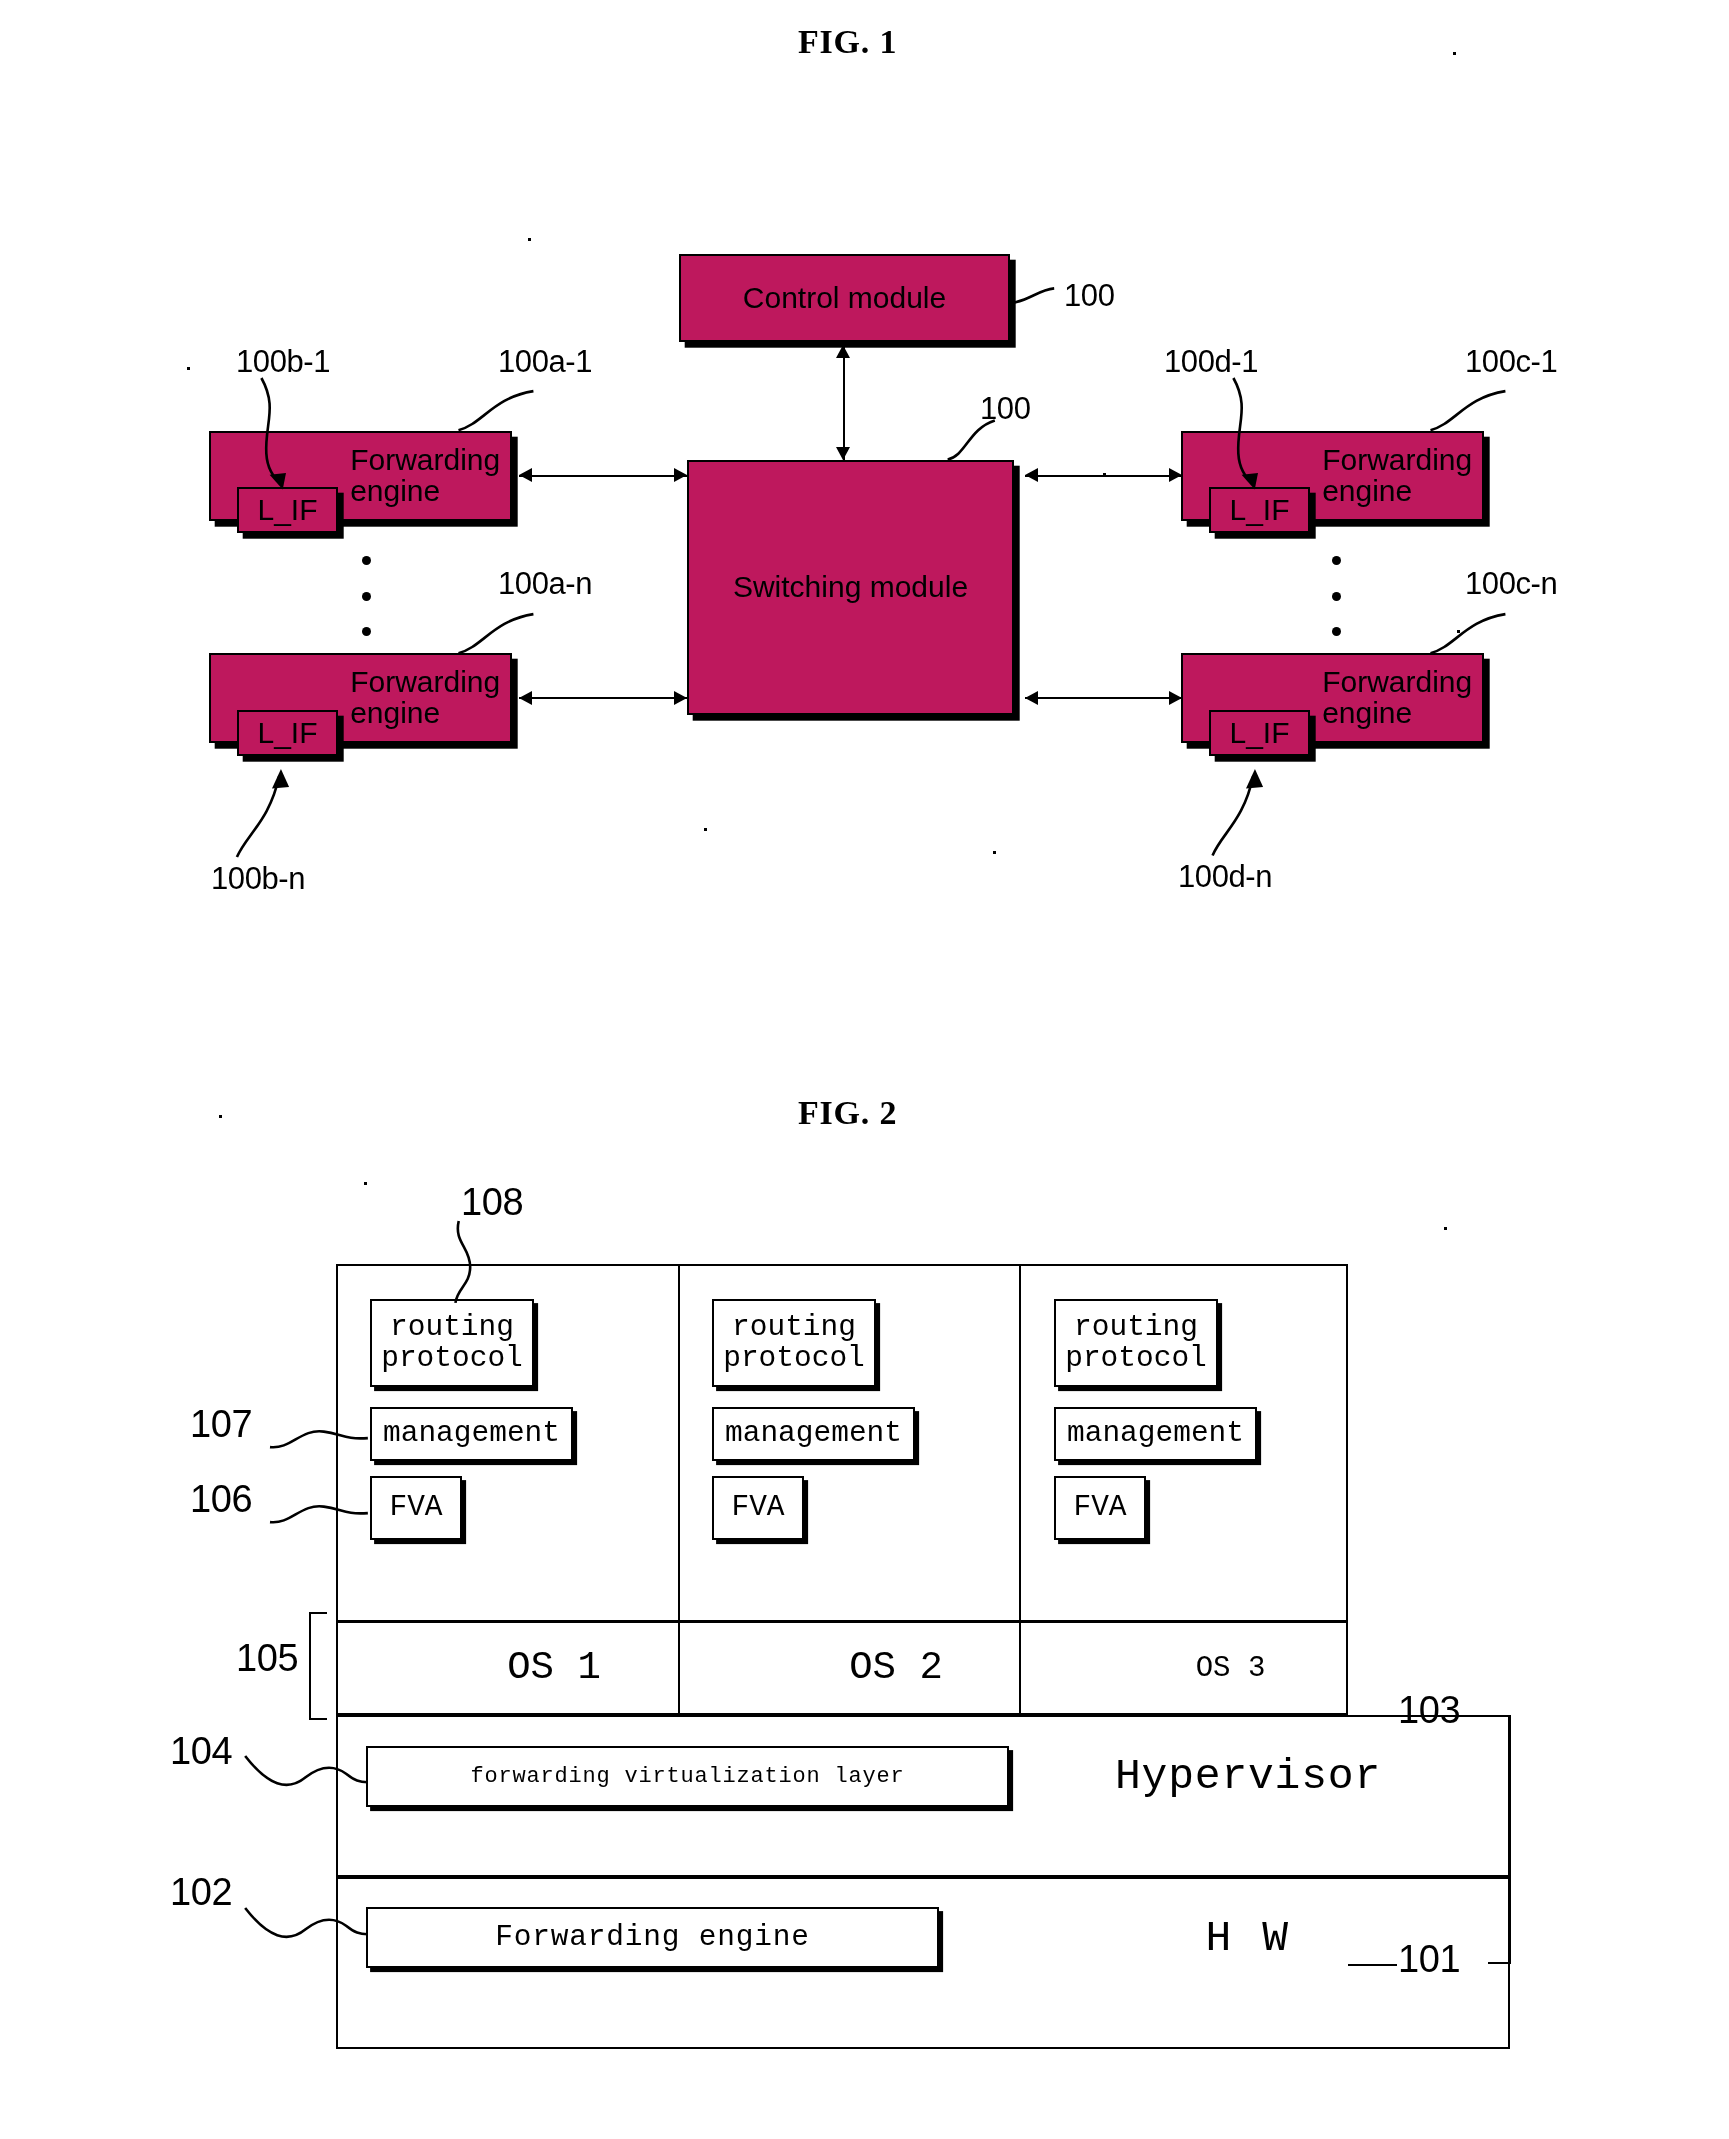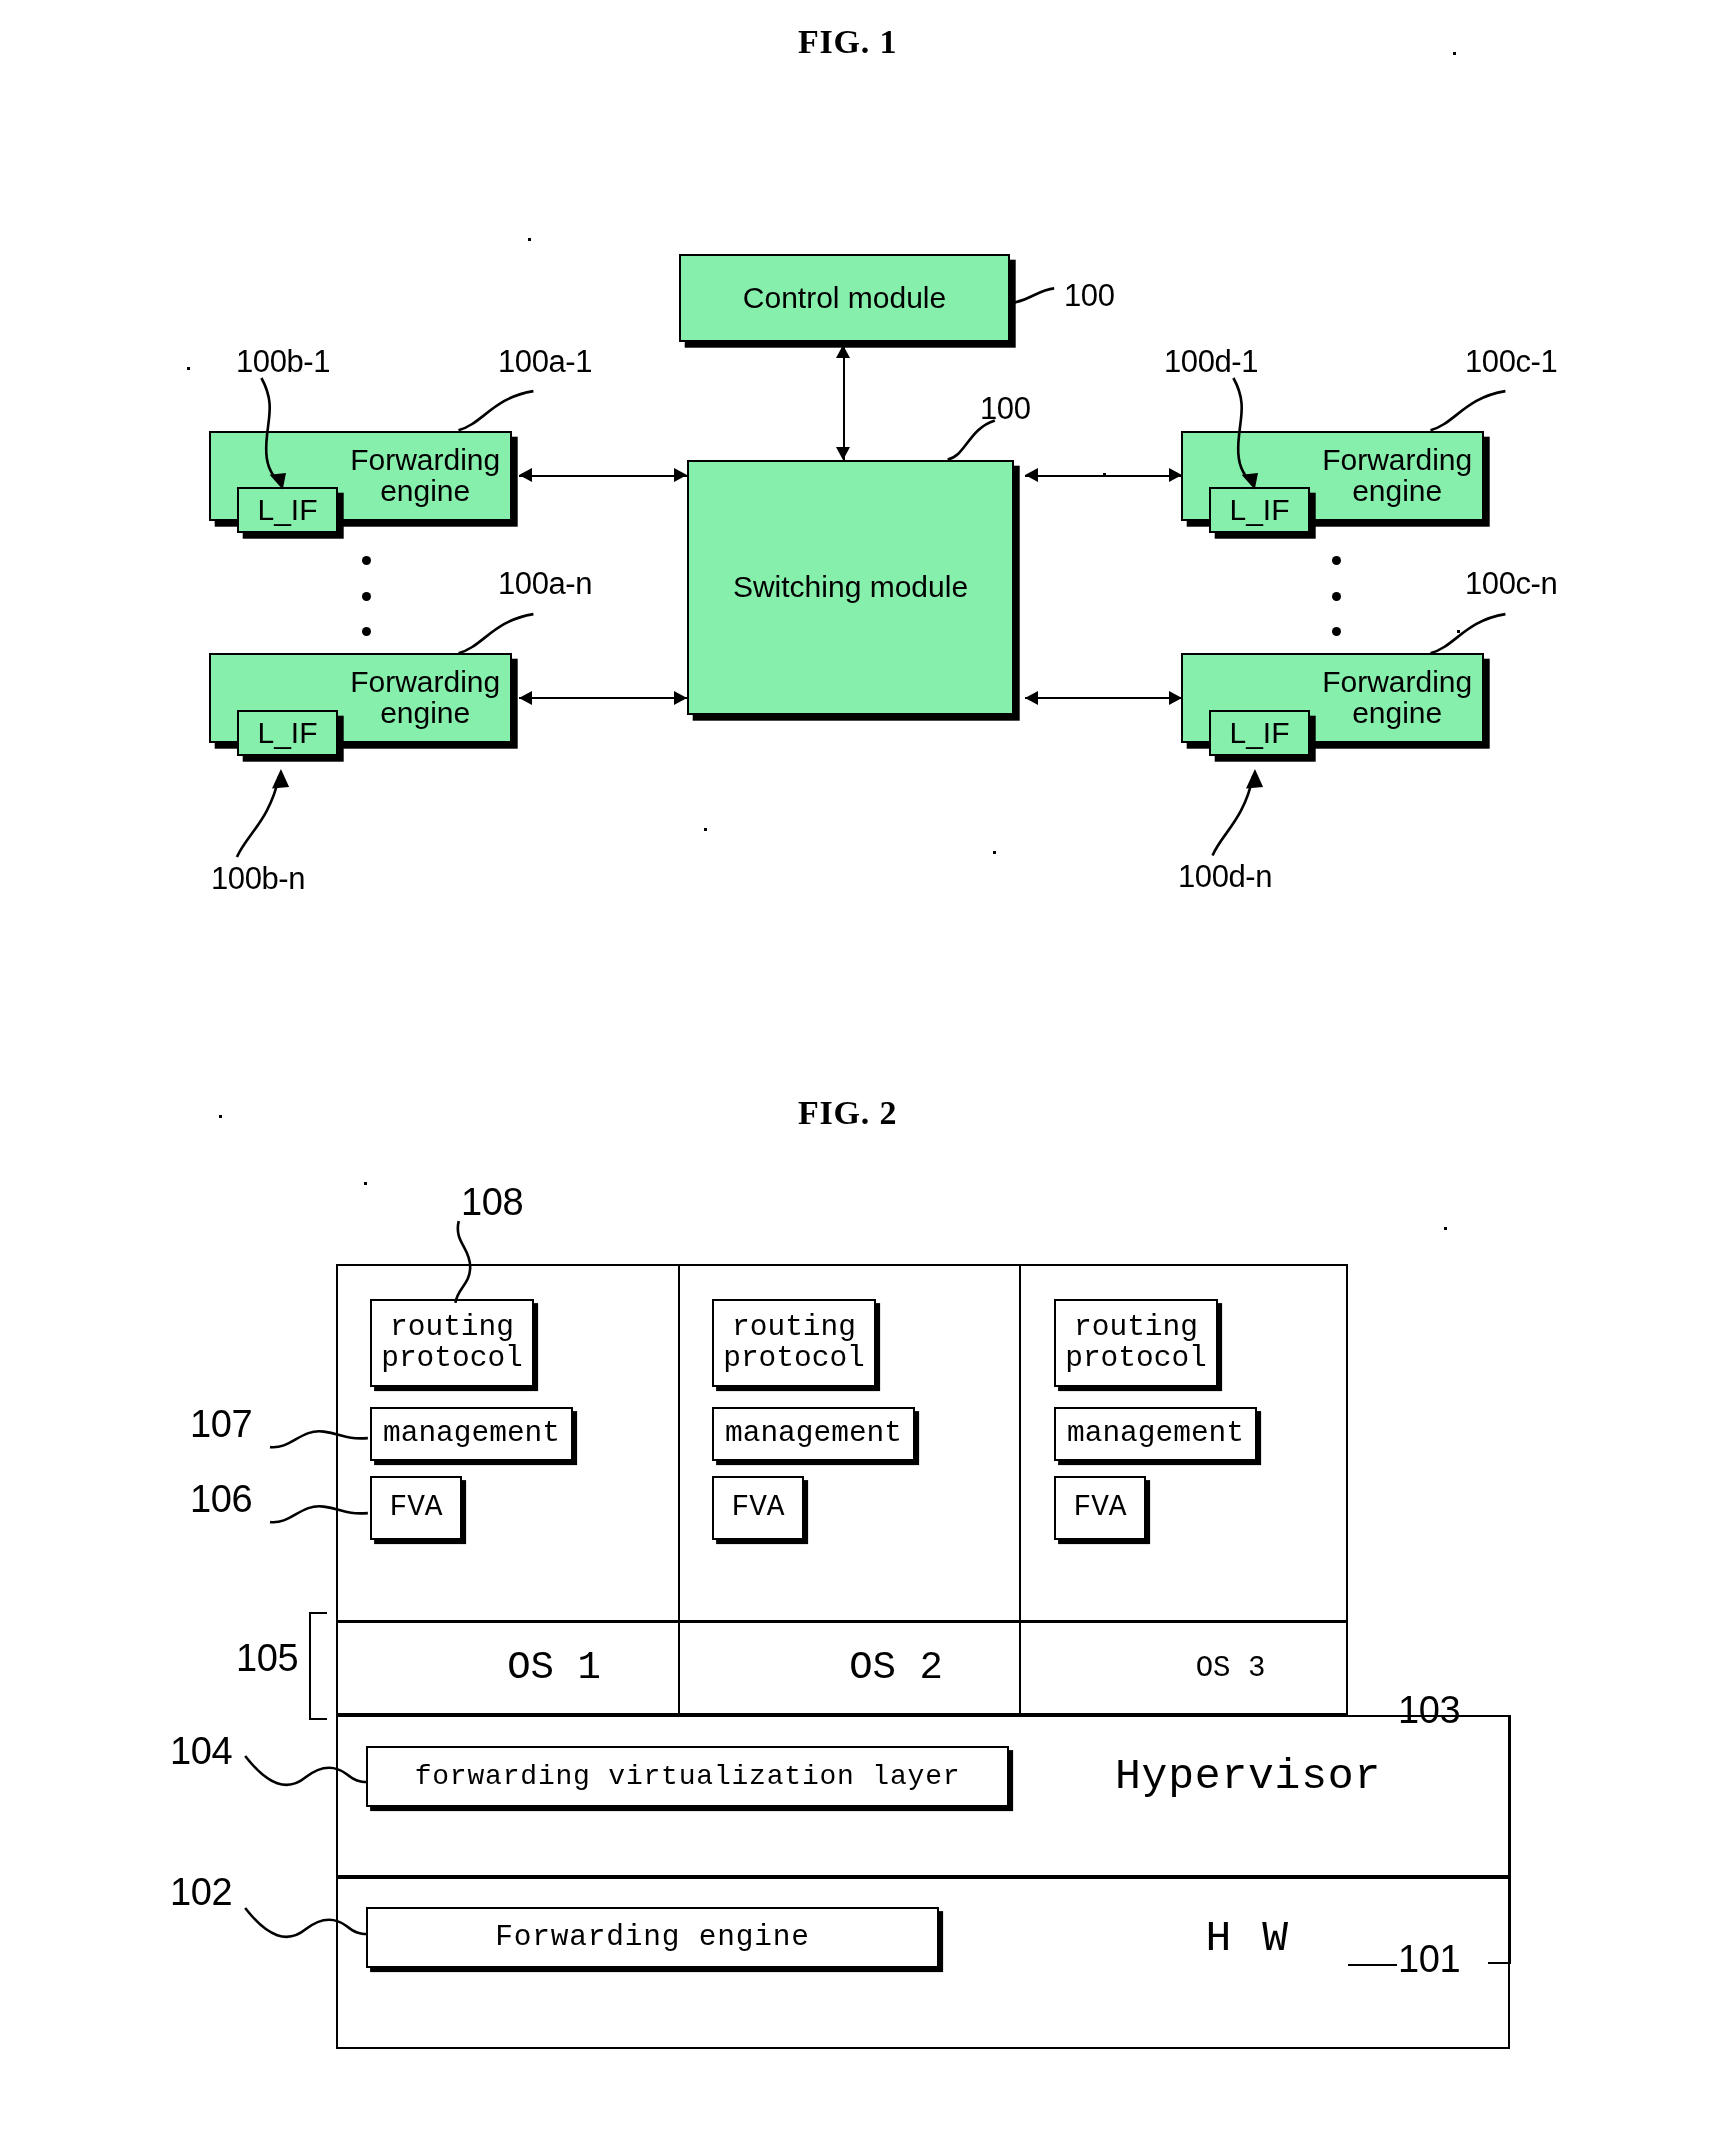--- a/index.html
+++ b/index.html
@@ -28,28 +28,28 @@
     font-family: "Liberation Serif", serif;
     font-size: 34px;
     font-weight: 700;
     letter-spacing: 0.8px;
     white-space: nowrap;
   }
 
   
   .box {
     position: absolute;
-    background: #86efac;
+    background: #be185d;
     border: 2.5px solid #000;
     box-sizing: border-box;
     box-shadow: 5.7px 5.7px 0 0 #000;
     display: flex;
     align-items: center;
     justify-content: center;
-    text-align: center;
+    text-align: left;
     font-family: "Liberation Sans", sans-serif;
   }
   .box .lbl { line-height: 1.02; white-space: pre-line; }
 
   .ctl-module { font-size: 30px; }
   .sw-module  { font-size: 30px; }
   .fe-box     { font-size: 30px; }
   .lif-box    { font-size: 30px; }
 
   
@@ -316,21 +316,21 @@
   <div class="f2inner" style="left:712px; top:1407px; width:203px; height:54px; font-size:29.5px;">management</div>
   <div class="f2inner" style="left:712px; top:1476px; width:92px; height:64px; font-size:29.5px;">FVA</div>
   <div class="f2text" style="left:678px; top:1621px; width:342px; height:94px; font-size:39px;">OS 2</div>
 
   <div class="f2inner" style="left:1054px; top:1299px; width:164px; height:88px; font-size:29.5px;">routing
 protocol</div>
   <div class="f2inner" style="left:1054px; top:1407px; width:203px; height:54px; font-size:29.5px;">management</div>
   <div class="f2inner" style="left:1054px; top:1476px; width:92px; height:64px; font-size:29.5px;">FVA</div>
   <div class="f2text" style="left:1019px; top:1621px; width:329px; height:94px; font-size:29px;">OS 3</div>
 
-  <div class="f2inner" style="left:366px; top:1746px; width:643px; height:61px; font-size:28px; letter-spacing:0.8px;">forwarding virtualization layer</div>
+  <div class="f2inner" style="left:366px; top:1746px; width:643px; height:61px; font-size:22px; letter-spacing:0.8px;">forwarding virtualization layer</div>
   <div class="f2text" style="left:1029px; top:1746px; width:344px; height:61px; font-size:43px; letter-spacing:0.8px;">Hypervisor</div>
 
   <div class="f2inner" style="left:366px; top:1907px; width:573px; height:61px; font-size:29.5px; letter-spacing:0.8px;">Forwarding engine</div>
   <div class="f2text" style="left:1029px; top:1908px; width:344px; height:61px; font-size:43px; letter-spacing:2.5px;">H W</div>
 
   <svg class="lead" style="left:452px; top:1221px; width:74px; height:90px;" viewBox="0 0 90 110" width="74" height="90">
     <path d="M 8,0 C 2,26 22,32 22,56 C 22,78 6,82 4,100"></path>
   </svg>
   <div class="ref-lg" style="left:461px; top:1181px;">108</div>
 

